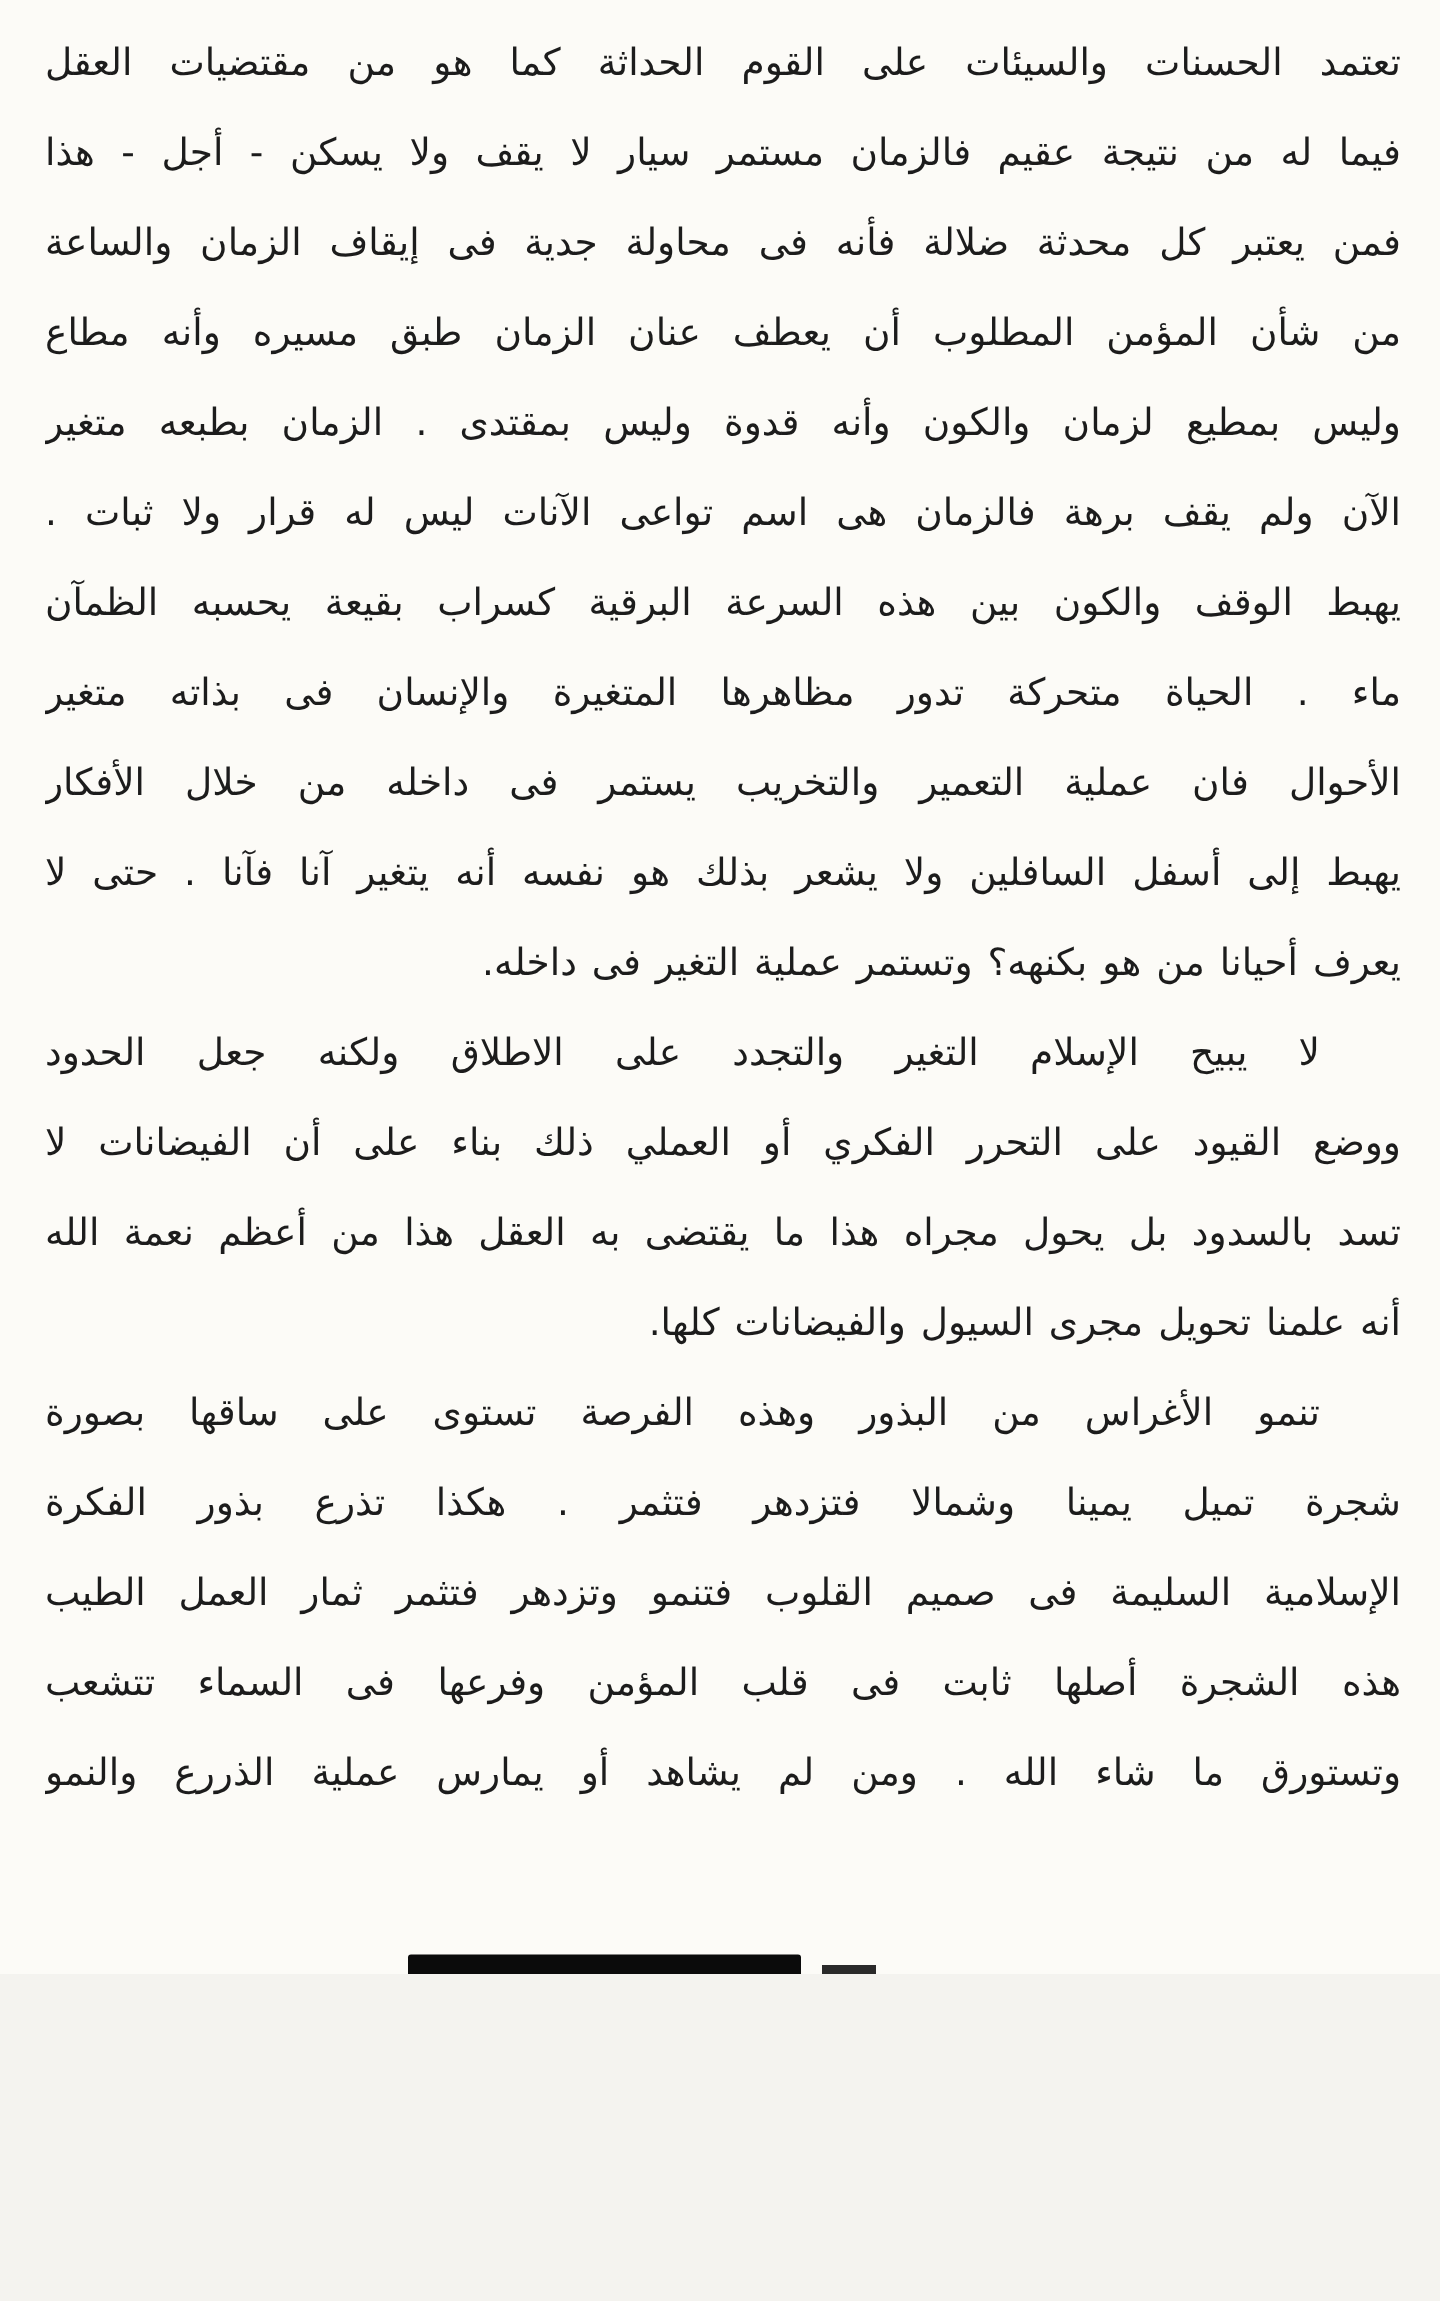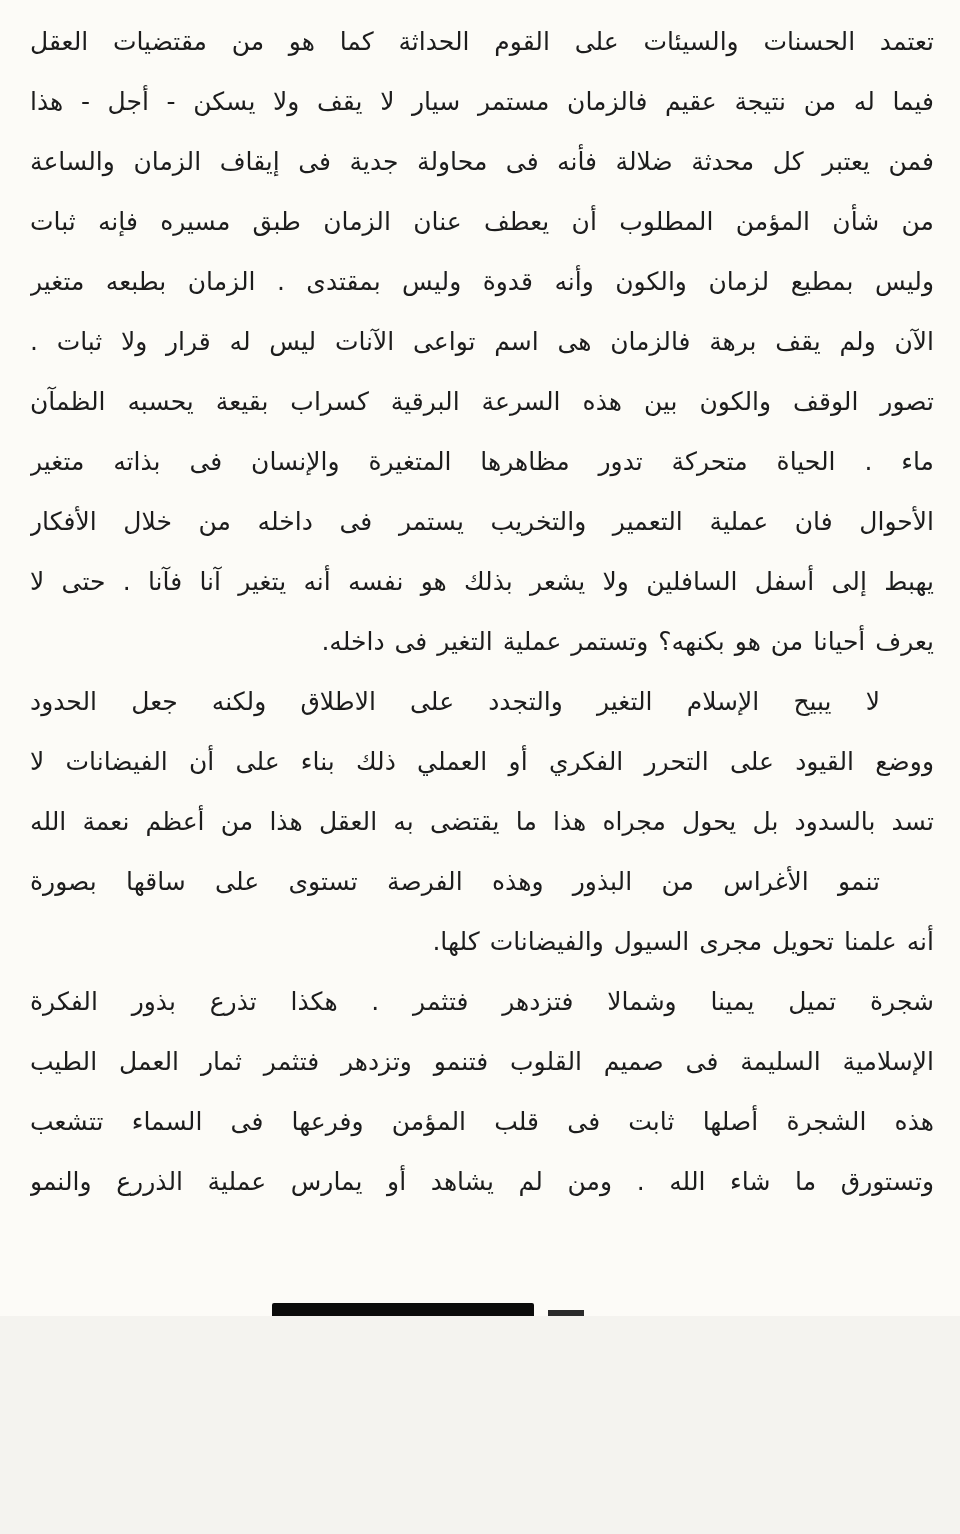--- a/index.html
+++ b/index.html
@@ -75,33 +75,33 @@
 </style>
 </head>
 <body>
 
 <div class="page">
 
   <div class="text-body">
     <div class="line">تعتمد الحسنات والسيئات على القوم الحداثة كما هو من مقتضيات العقل</div>
     <div class="line">فيما له من نتيجة عقيم فالزمان مستمر سيار لا يقف ولا يسكن - أجل - هذا</div>
     <div class="line">فمن يعتبر كل محدثة ضلالة فأنه فى محاولة جدية فى إيقاف الزمان والساعة</div>
-    <div class="line">من شأن المؤمن المطلوب أن يعطف عنان الزمان طبق مسيره فإنه ثبات</div>
+    <div class="line">من شأن المؤمن المطلوب أن يعطف عنان الزمان طبق مسيره وأنه مطاع</div>
     <div class="line">وليس بمطيع لزمان والكون وأنه قدوة وليس بمقتدى . الزمان بطبعه متغير</div>
     <div class="line">الآن ولم يقف برهة فالزمان هى اسم تواعى الآنات ليس له قرار ولا ثبات .</div>
-    <div class="line">تصور الوقف والكون بين هذه السرعة البرقية كسراب بقيعة يحسبه الظمآن</div>
+    <div class="line">يهبط الوقف والكون بين هذه السرعة البرقية كسراب بقيعة يحسبه الظمآن</div>
     <div class="line">ماء . الحياة متحركة تدور مظاهرها المتغيرة والإنسان فى بذاته متغير</div>
     <div class="line">الأحوال فان عملية التعمير والتخريب يستمر فى داخله من خلال الأفكار</div>
     <div class="line">يهبط إلى أسفل السافلين ولا يشعر بذلك هو نفسه أنه يتغير آنا فآنا . حتى لا</div>
     <div class="line end">يعرف أحيانا من هو بكنهه؟ وتستمر عملية التغير فى داخله.</div>
     <div class="line indent">لا يبيح الإسلام التغير والتجدد على الاطلاق ولكنه جعل الحدود</div>
     <div class="line">ووضع القيود على التحرر الفكري أو العملي ذلك بناء على أن الفيضانات لا</div>
     <div class="line">تسد بالسدود بل يحول مجراه هذا ما يقتضى به العقل هذا من أعظم نعمة الله</div>
+    <div class="line end">أنه علمنا تحويل مجرى السيول والفيضانات كلها.</div>
     <div class="line indent">تنمو الأغراس من البذور وهذه الفرصة تستوى على ساقها بصورة</div>
-    <div class="line end">أنه علمنا تحويل مجرى السيول والفيضانات كلها.</div>
     <div class="line">شجرة تميل يمينا وشمالا فتزدهر فتثمر . هكذا تذرع بذور الفكرة</div>
     <div class="line">الإسلامية السليمة فى صميم القلوب فتنمو وتزدهر فتثمر ثمار العمل الطيب</div>
     <div class="line">هذه الشجرة أصلها ثابت فى قلب المؤمن وفرعها فى السماء تتشعب</div>
     <div class="line">وتستورق ما شاء الله . ومن لم يشاهد أو يمارس عملية الذررع والنمو</div>
   </div>
 
   <div class="page-number">٢٣</div>
 
   <div class="scan-artifact"></div>
   <div class="scan-artifact-2"></div>

